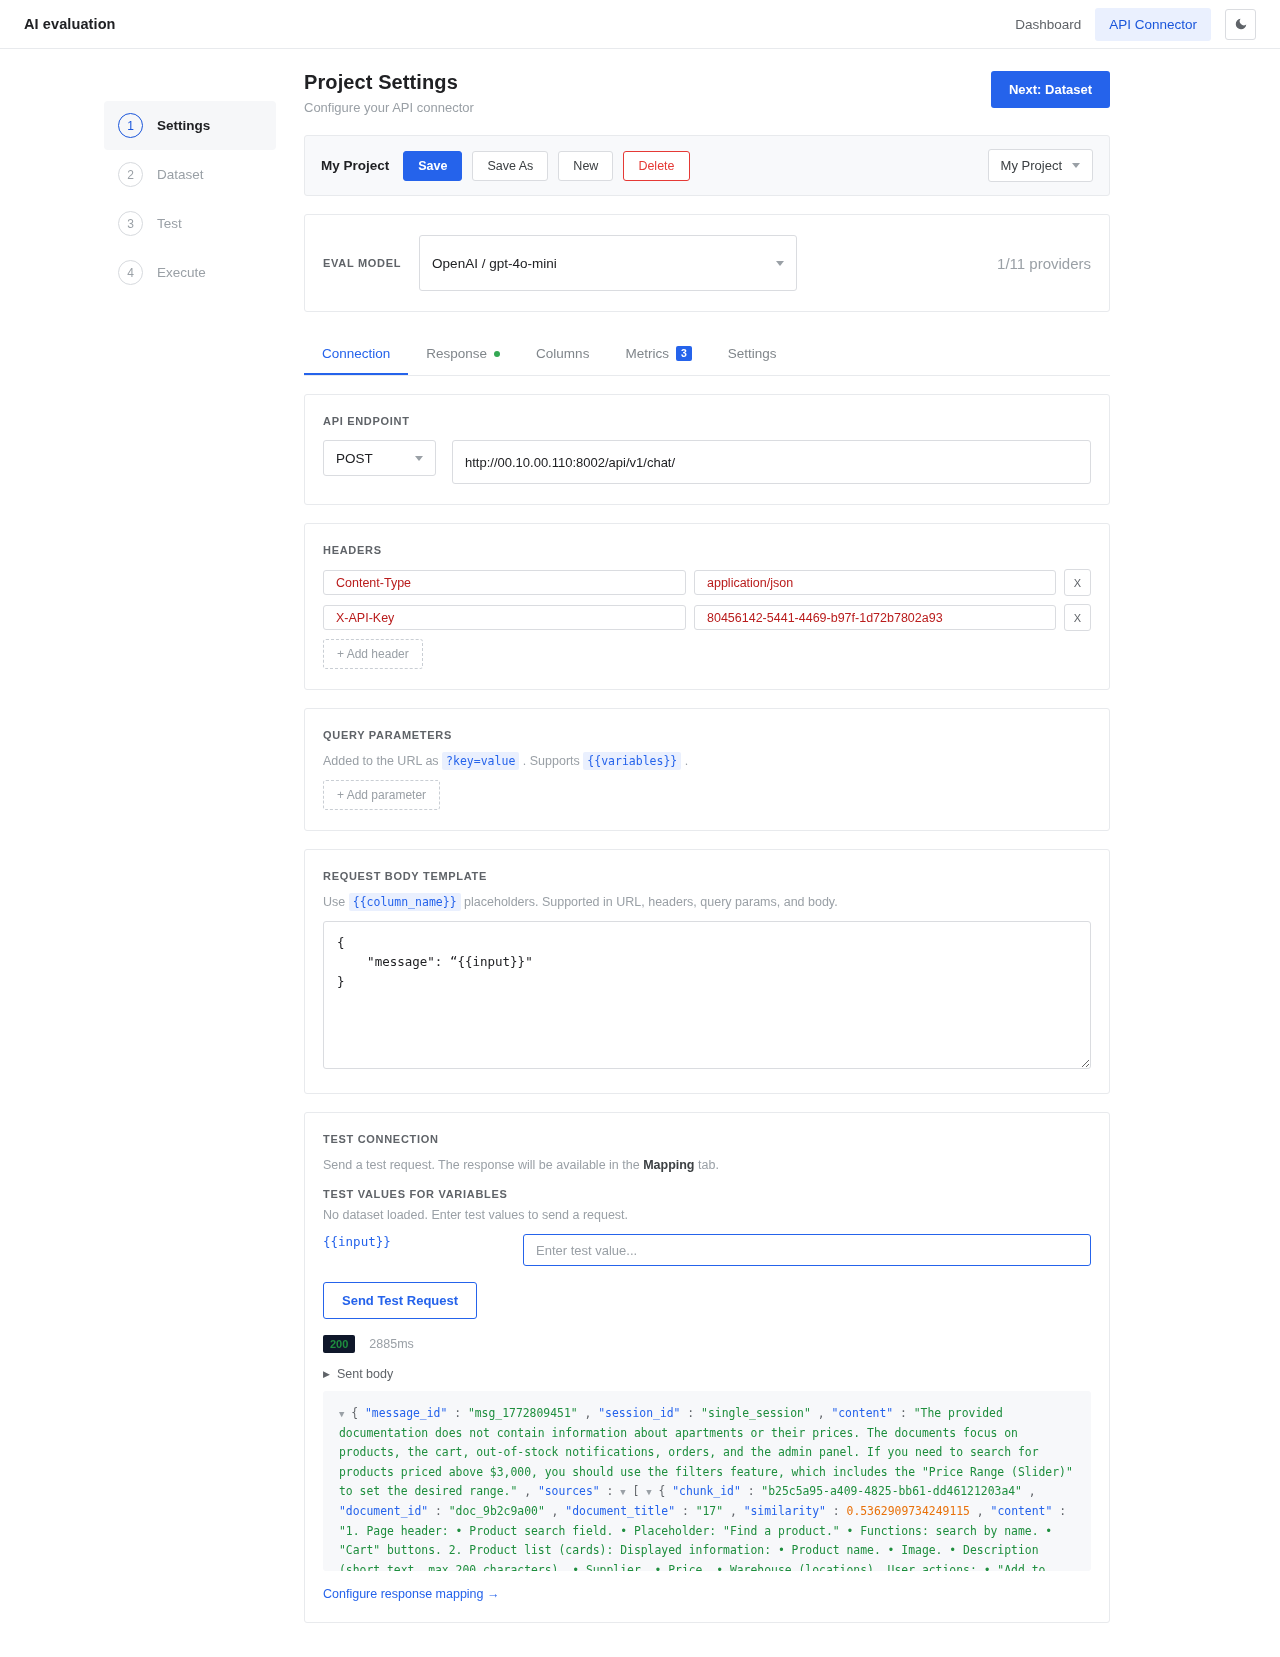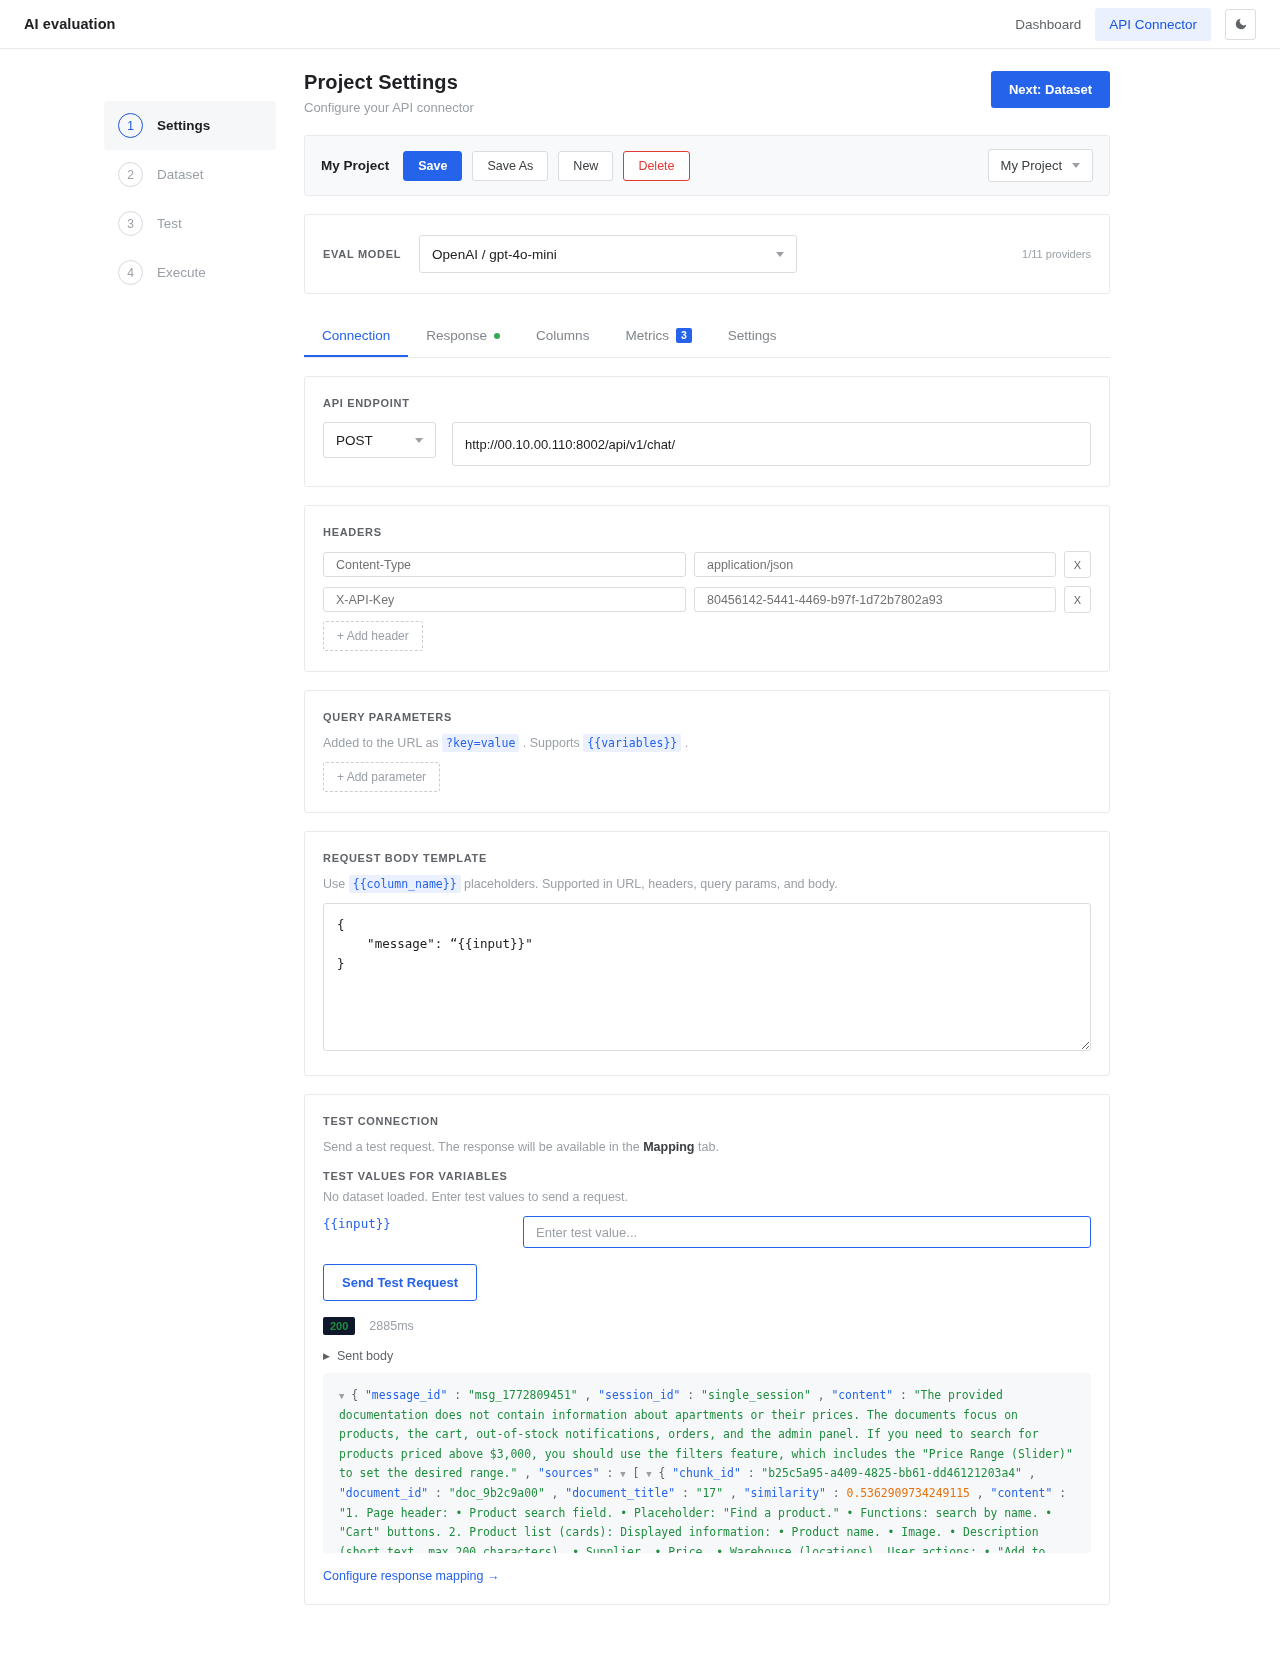--- a/index.html
+++ b/index.html
@@ -200,31 +200,31 @@
 
   
   .eval-row { display: flex; align-items: center; gap: 18px; }
   .eval-label {
     font-size: 11px; letter-spacing: .7px; font-weight: bold;
     color: #5f6368; text-transform: uppercase;
   }
   .select-box {
     border: 1px solid #dadce0;
     border-radius: 3px;
-    height: 38px;
+    height: 56px;
     display: flex;
     align-items: center;
     padding: 0 12px;
     font-size: 13.5px;
     color: #202124;
     background: #fff;
     cursor: pointer;
   }
   .eval-select { width: 378px; }
-  .providers { margin-left: auto; font-size: 11px; color: #9aa0a6; }
+  .providers { margin-left: auto; font-size: 15px; color: #9aa0a6; }
 
   
   .tabs {
     display: flex;
     align-items: center;
     gap: 0;
     border-bottom: 1px solid #e8eaed;
     margin-top: 22px;
   }
   .tab {
@@ -266,21 +266,21 @@
   }
 
   
   .hdr-row { display: flex; gap: 8px; margin-bottom: 8px; align-items: center; }
   .hdr-key, .hdr-val {
     border: 1px solid #dadce0;
     border-radius: 3px;
     height: 25px;
     padding: 0 12px;
     font-size: 12.5px;
-    color: #737373;
+    color: #b91c1c;
     font-family: "Liberation Sans", sans-serif;
     background: #fff;
   }
   .hdr-key { flex: 0 0 363px; }
   .hdr-val { flex: 1; }
   .hdr-x {
     flex: 0 0 27px;
     height: 27px;
     border: 1px solid #dadce0;
     border-radius: 3px;

